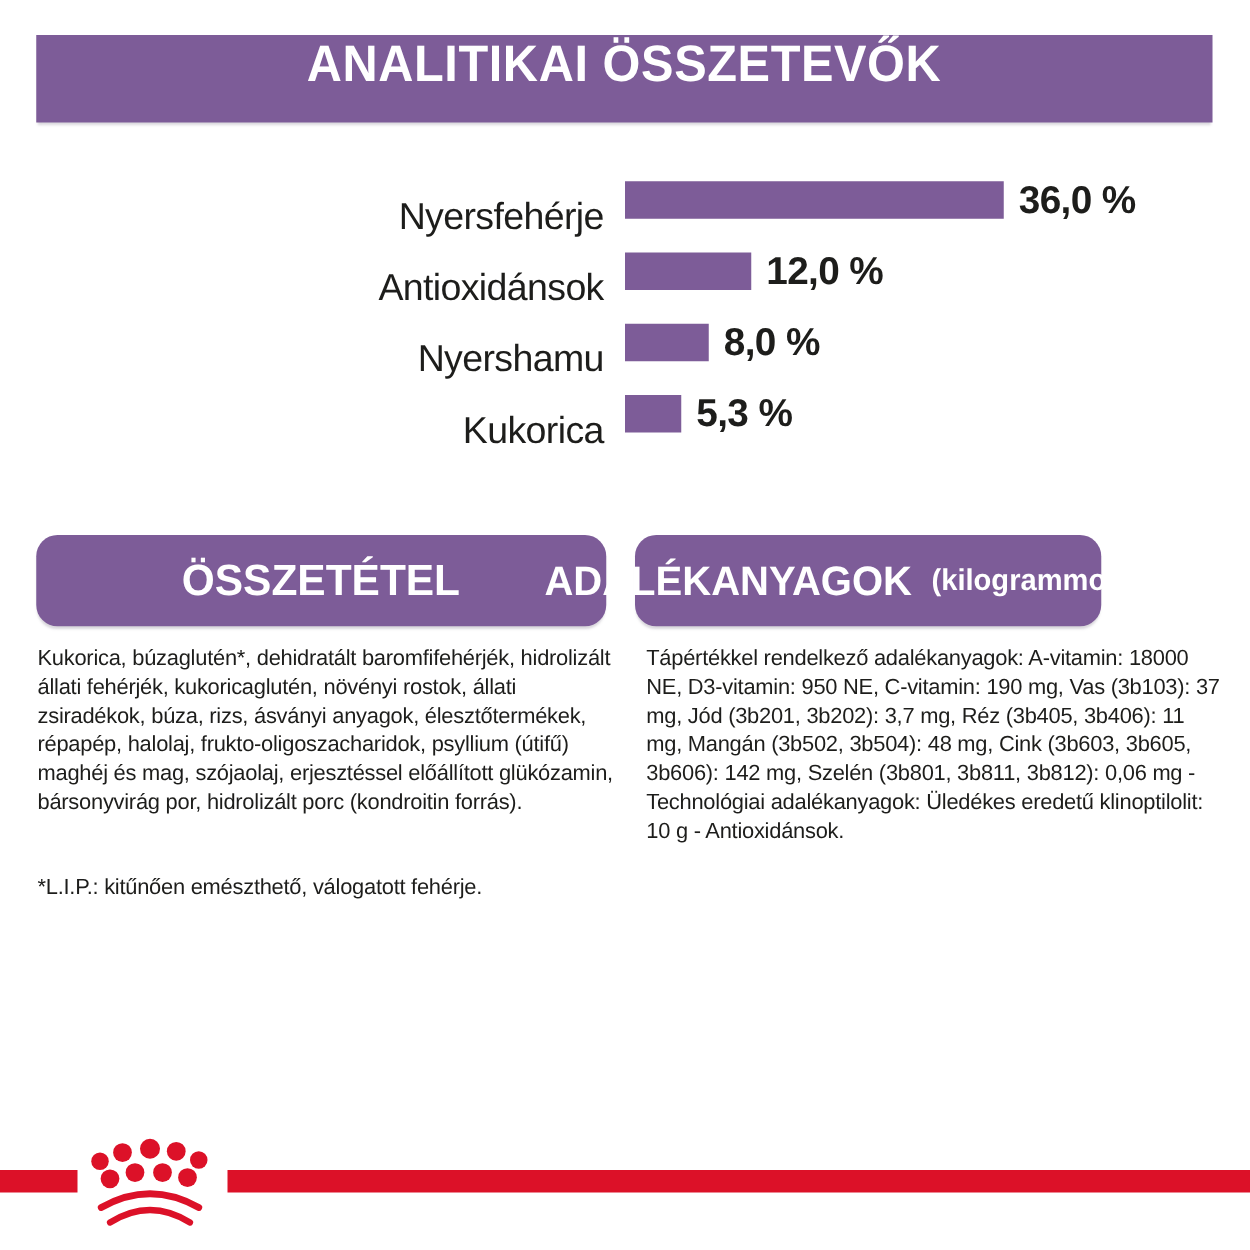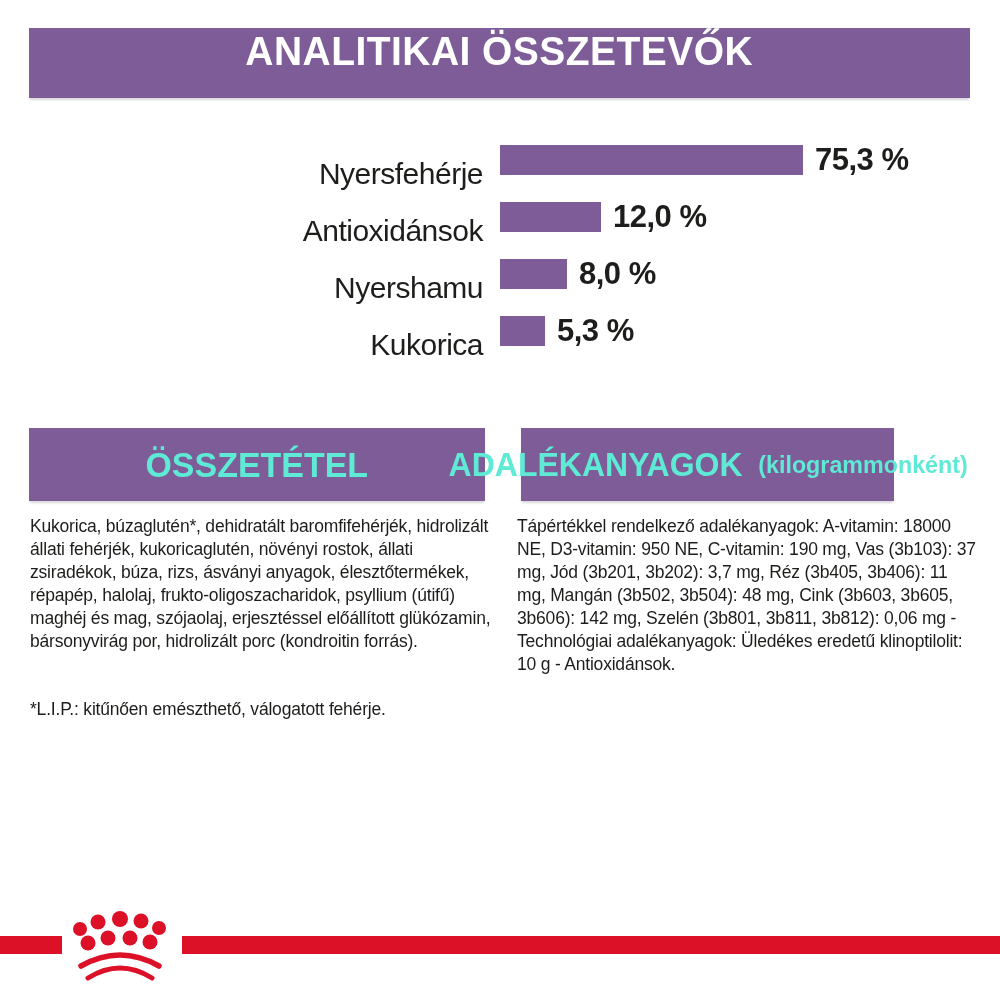--- a/index.html
+++ b/index.html
@@ -35,24 +35,24 @@
   .chart-value{
     margin-left:12px;font-weight:bold;font-size:31px;color:var(--ink);
     letter-spacing:-.5px;white-space:nowrap;
   }
 
   
   .section-header{
     position:absolute;top:428px;height:73px;background:var(--purple);
     display:flex;align-items:center;justify-content:center;
     box-shadow:0 3px 2px -1px rgba(120,110,130,.28);
-    color:#5eead4;font-weight:bold;white-space:nowrap;
+    color:#ffffff;font-weight:bold;white-space:nowrap;border-radius:17px;
   }
   .section-header.left{left:29px;width:456px;}
-  .section-header.right{left:521px;width:373px;}
+  .section-header.right{left:508px;width:373px;}
   .header-main{font-size:35px;letter-spacing:0;transform:scaleX(.97);}
   .header-main.small-fit{font-size:33px;}
   .header-suffix{font-size:24px;margin-left:7px;transform:scaleX(.97);}
 
   
   .body-text{
     position:absolute;top:515px;font-size:17.5px;line-height:23px;
     letter-spacing:-.2px;color:var(--ink);
   }
   .body-text.left{left:30px;width:462px;}
@@ -74,21 +74,21 @@
 <div class="page">
 
   <div class="banner">
     <div class="banner-title">ANALITIKAI ÖSSZETEVŐK</div>
   </div>
 
   <div class="chart">
       <div class="chart-row">
         <div class="chart-label">Nyersfehérje</div>
         <div class="chart-bar" style="width: 303px;"></div>
-        <div class="chart-value">75,3 %</div>
+        <div class="chart-value">36,0 %</div>
       </div>
       <div class="chart-row">
         <div class="chart-label">Antioxidánsok</div>
         <div class="chart-bar" style="width: 101px;"></div>
         <div class="chart-value">12,0 %</div>
       </div>
       <div class="chart-row">
         <div class="chart-label">Nyershamu</div>
         <div class="chart-bar" style="width: 67px;"></div>
         <div class="chart-value">8,0 %</div>

